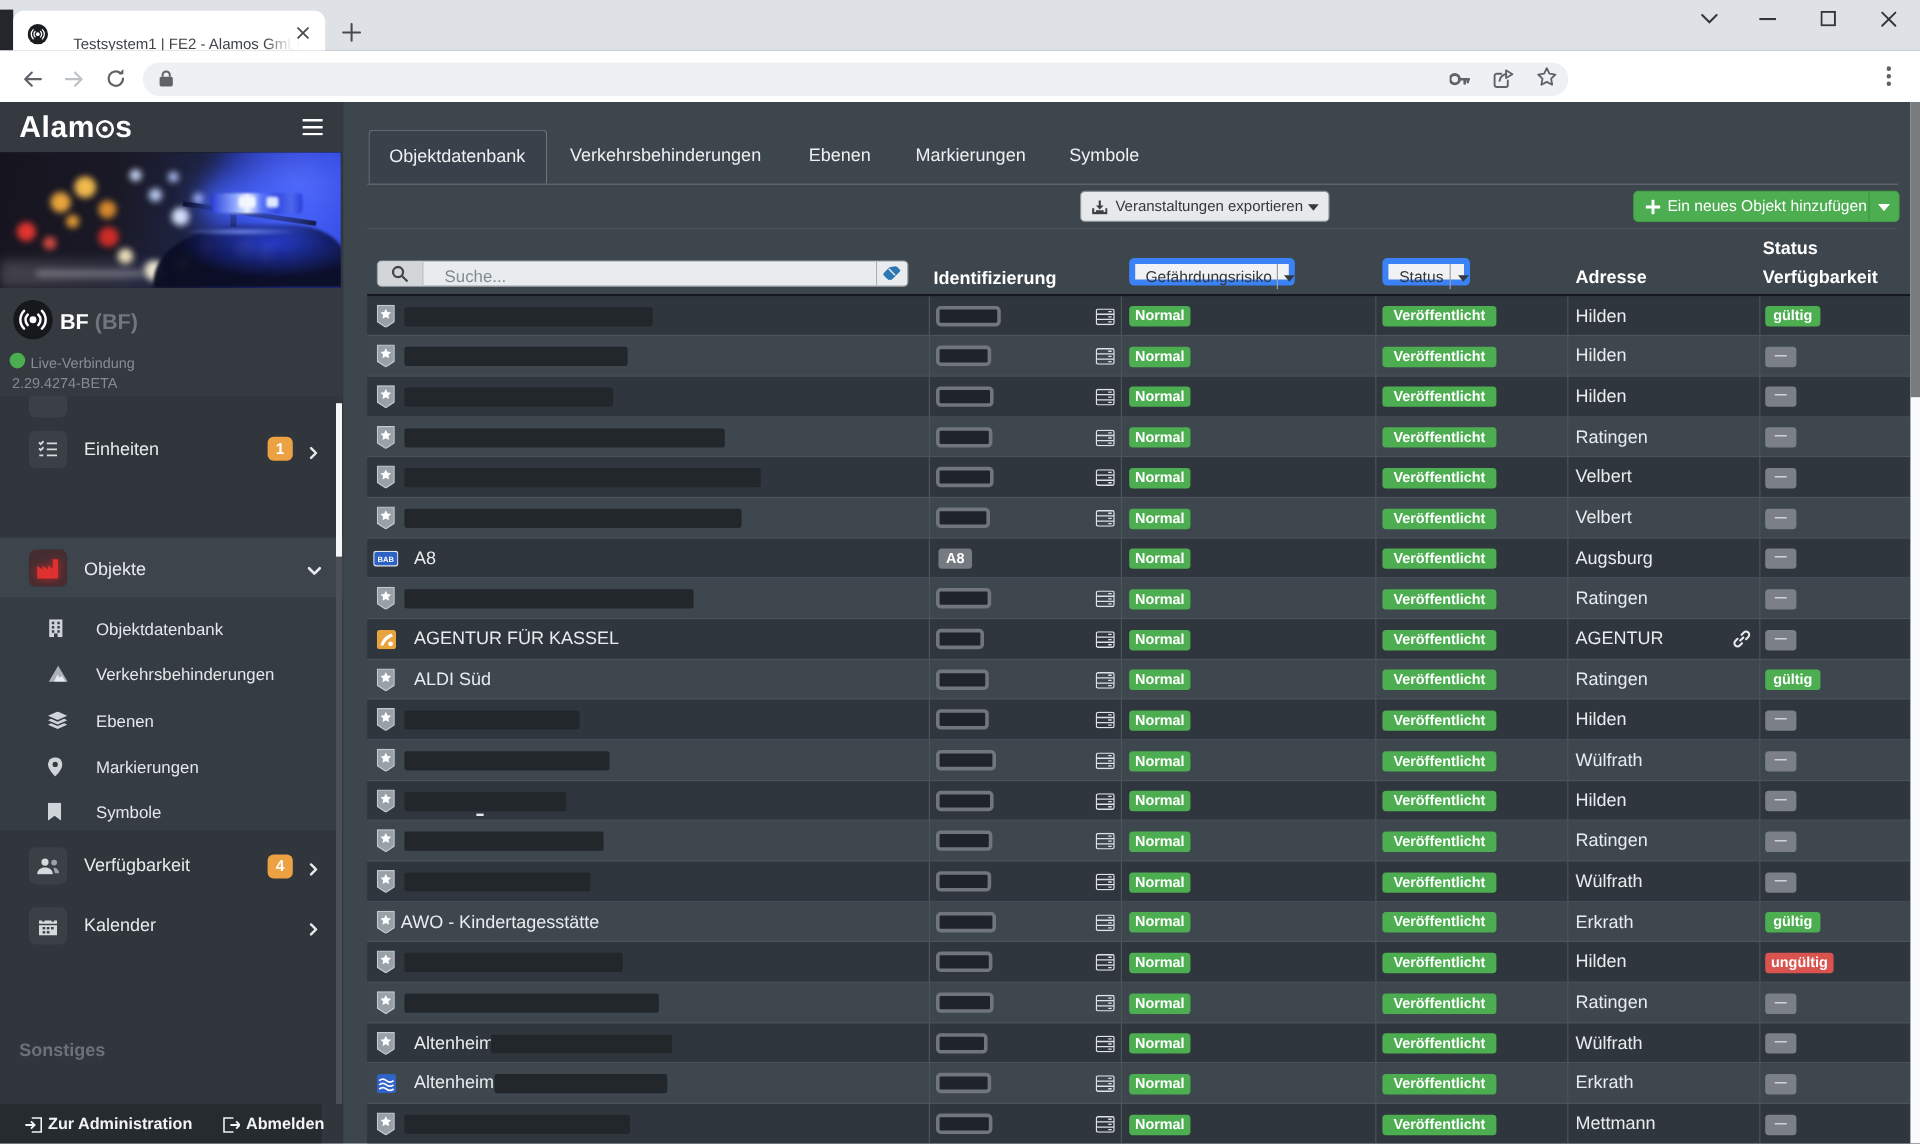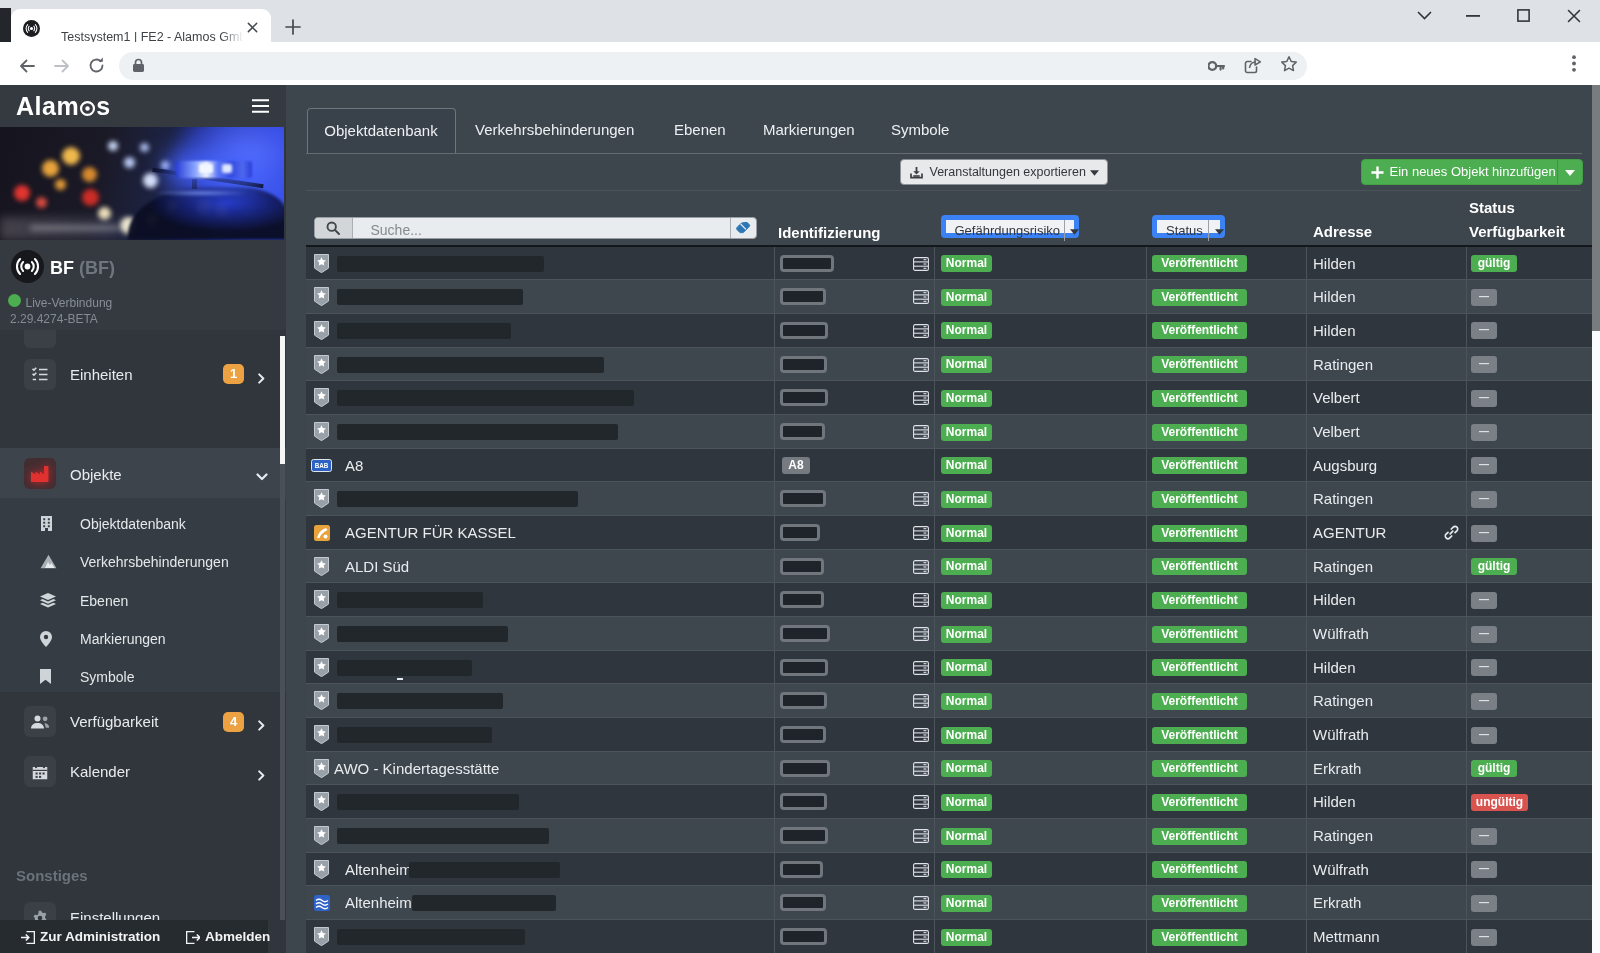--- a/index.html
+++ b/index.html
@@ -282,29 +282,20 @@
               <rect x="3" y="11.4" width="2.2" height="2" fill="#3a4046"></rect>
               <rect x="6.5" y="11.4" width="2.2" height="2" fill="#3a4046"></rect>
             </svg>
           </div>
           <span class="lbl">Kalender</span>
           <span class="chev"><svg width="11" height="11" viewBox="0 0 12 12">
               <path d="M3.5 1.5 8 6l-4.5 4.5" stroke="#e8ebee" stroke-width="2.2" fill="none" stroke-linecap="round" stroke-linejoin="round"></path>
             </svg></span>
         </div>
 <span id="sonst" style="top:537px">Sonstiges</span>
-<div class="navitem" style="top:563px;">
-          <div class="ibox">
-            <svg width="15" height="15" viewBox="0 0 15 15" fill="#9aa1a7">
-              <path d="M6.2 0h2.6l.4 1.8a5.8 5.8 0 0 1 1.7 1l1.7-.7 1.3 2.2-1.3 1.2a5.8 5.8 0 0 1 0 2l1.3 1.2-1.3 2.2-1.7-.7a5.8 5.8 0 0 1-1.7 1L8.8 15H6.2l-.4-1.8a5.8 5.8 0 0 1-1.7-1l-1.7.7L1.1 10.7l1.3-1.2a5.8 5.8 0 0 1 0-2L1.1 6.3l1.3-2.2 1.7.7a5.8 5.8 0 0 1 1.7-1z"></path>
-              <circle cx="7.5" cy="7.5" r="2.3" fill="#30363c"></circle>
-            </svg>
-          </div>
-          <span class="lbl">Einstellungen</span>
-        </div>
     </div>
     <div id="sbscroll-thumb"></div>
     <div id="sbscroll-track"></div>
     <div id="botbar">
       <svg style="position:absolute;left:21px;top:11px" width="14" height="13" viewBox="0 0 14 13">
           <path d="M5.5 0.5h8v12h-8" fill="none" stroke="#f2f4f6" stroke-width="1.6"></path>
           <path d="M0 6.5h7.5 M4.8 3.5l3 3-3 3" stroke="#f2f4f6" stroke-width="1.6" fill="none"></path>
         </svg>
       <span style="left:40px">Zur Administration</span>
       <svg style="position:absolute;left:186px;top:11px" width="14" height="13" viewBox="0 0 14 13">

